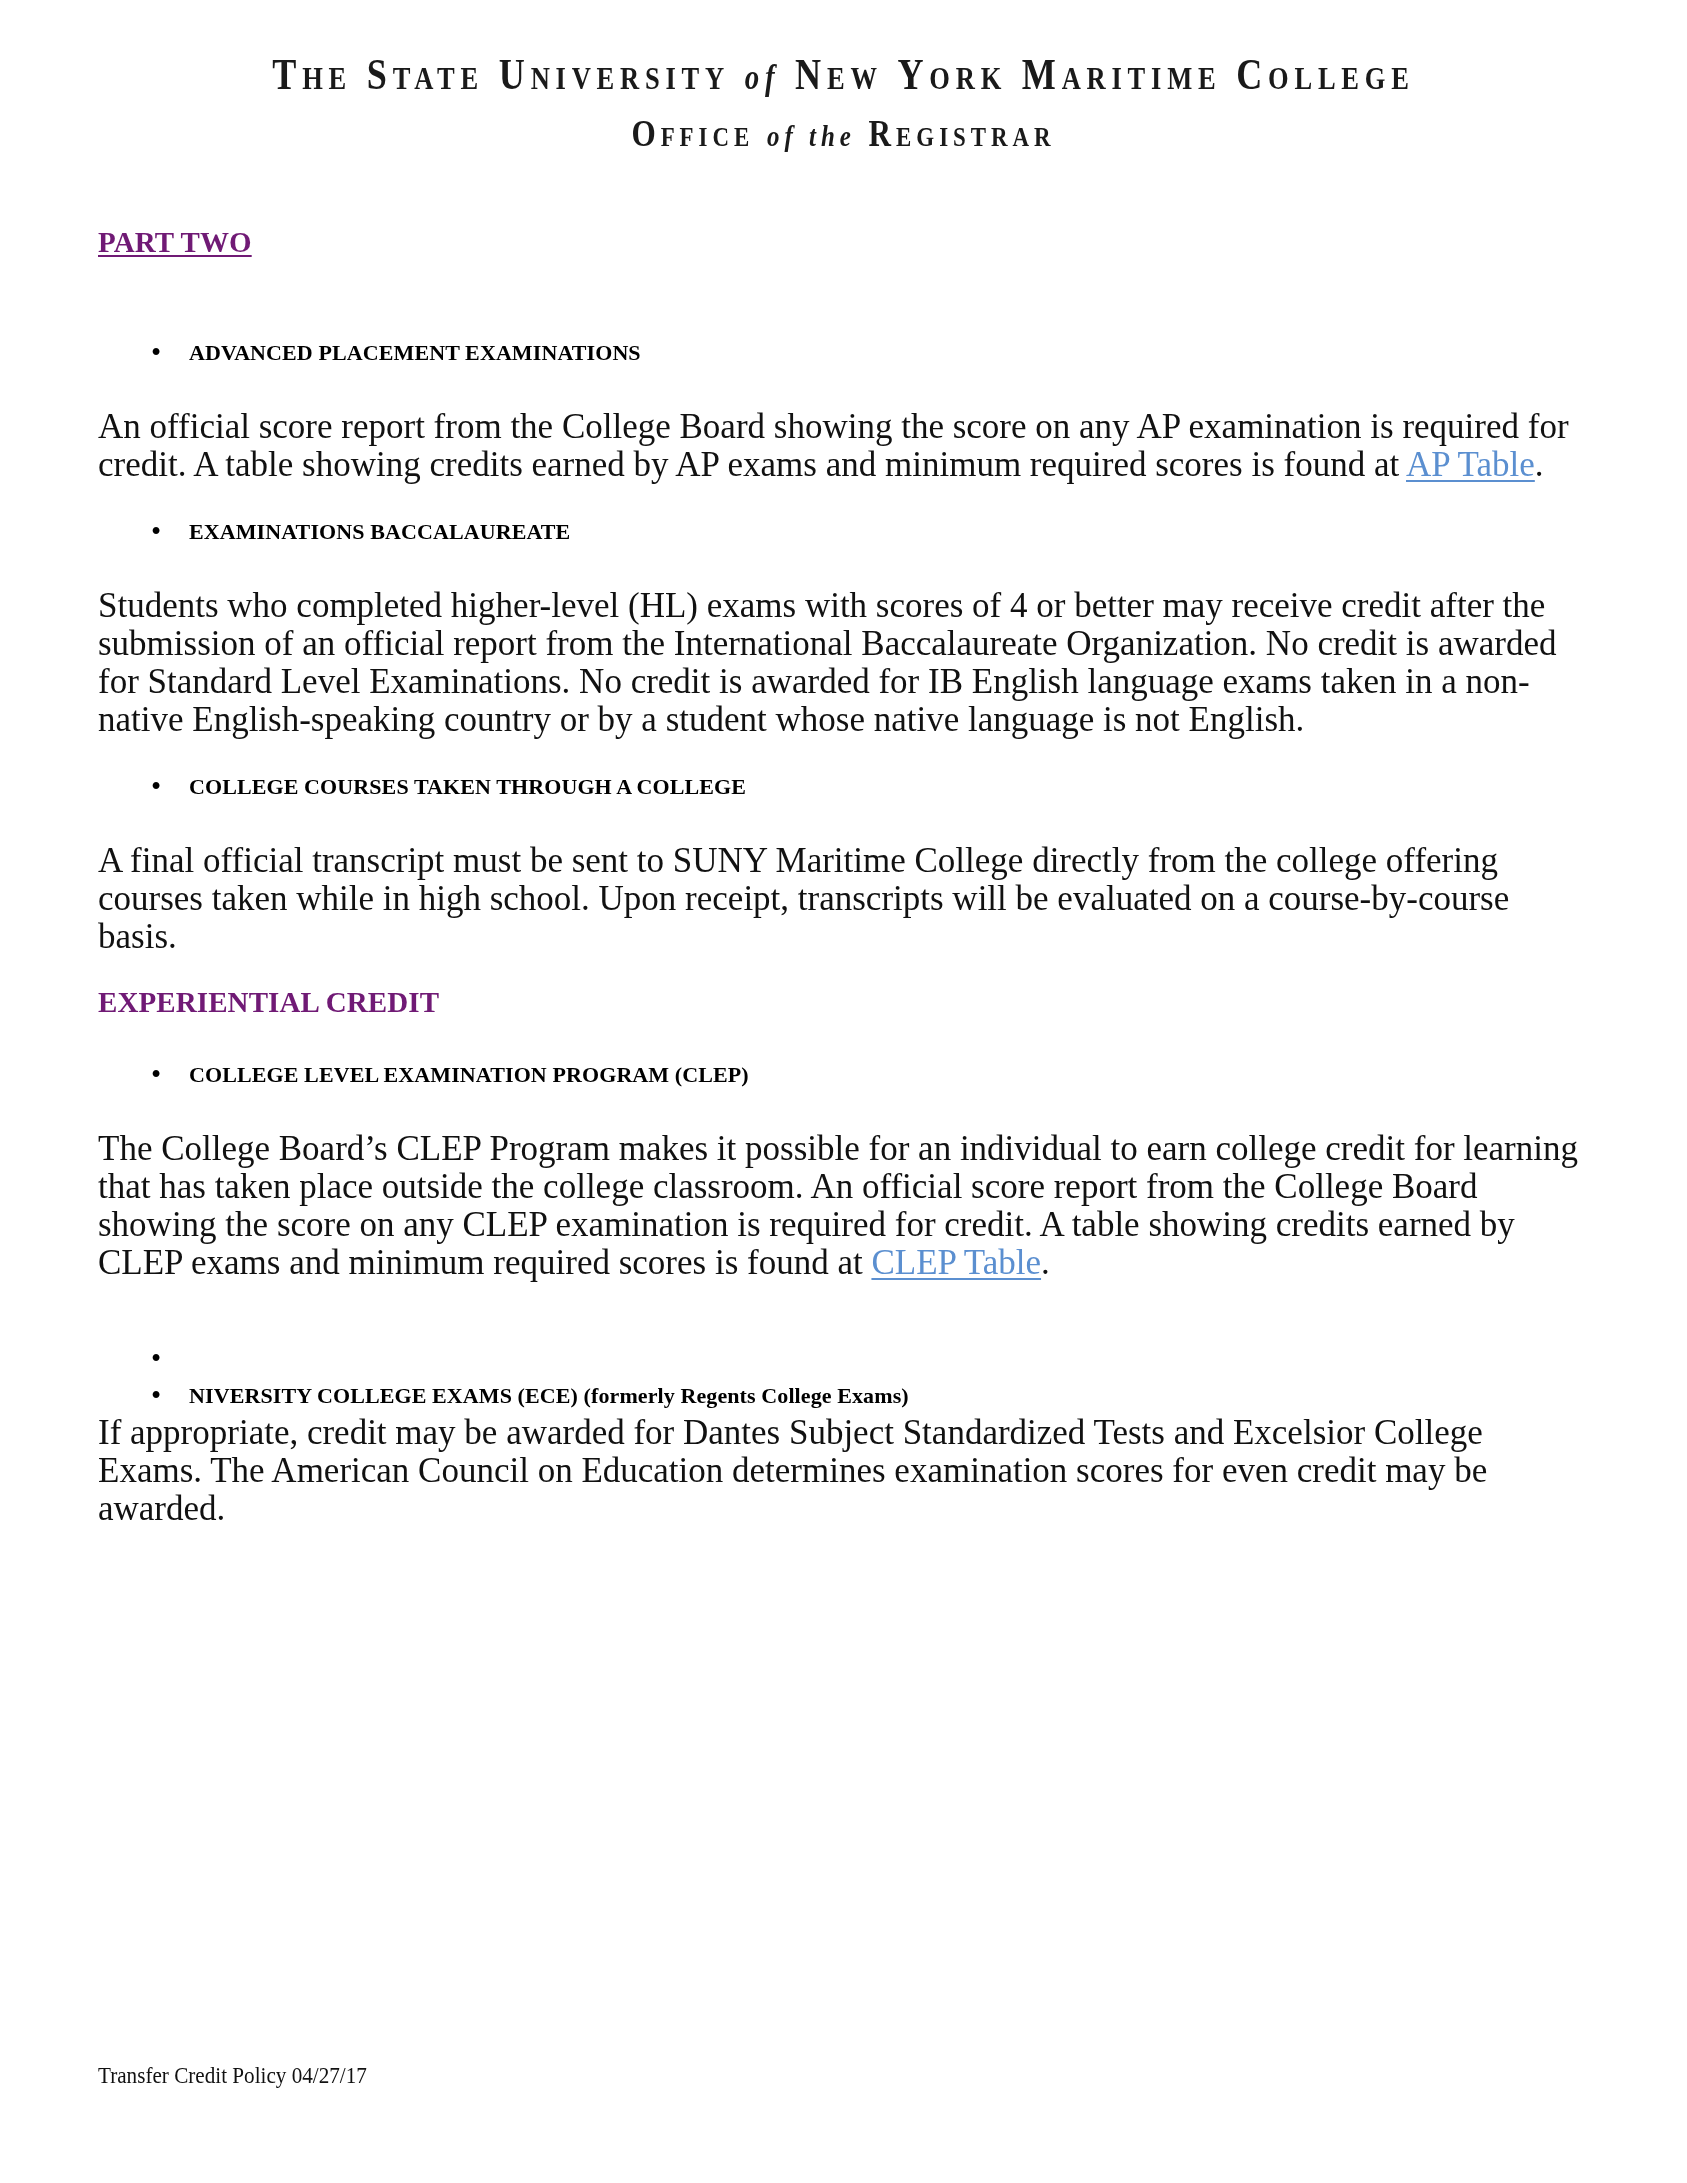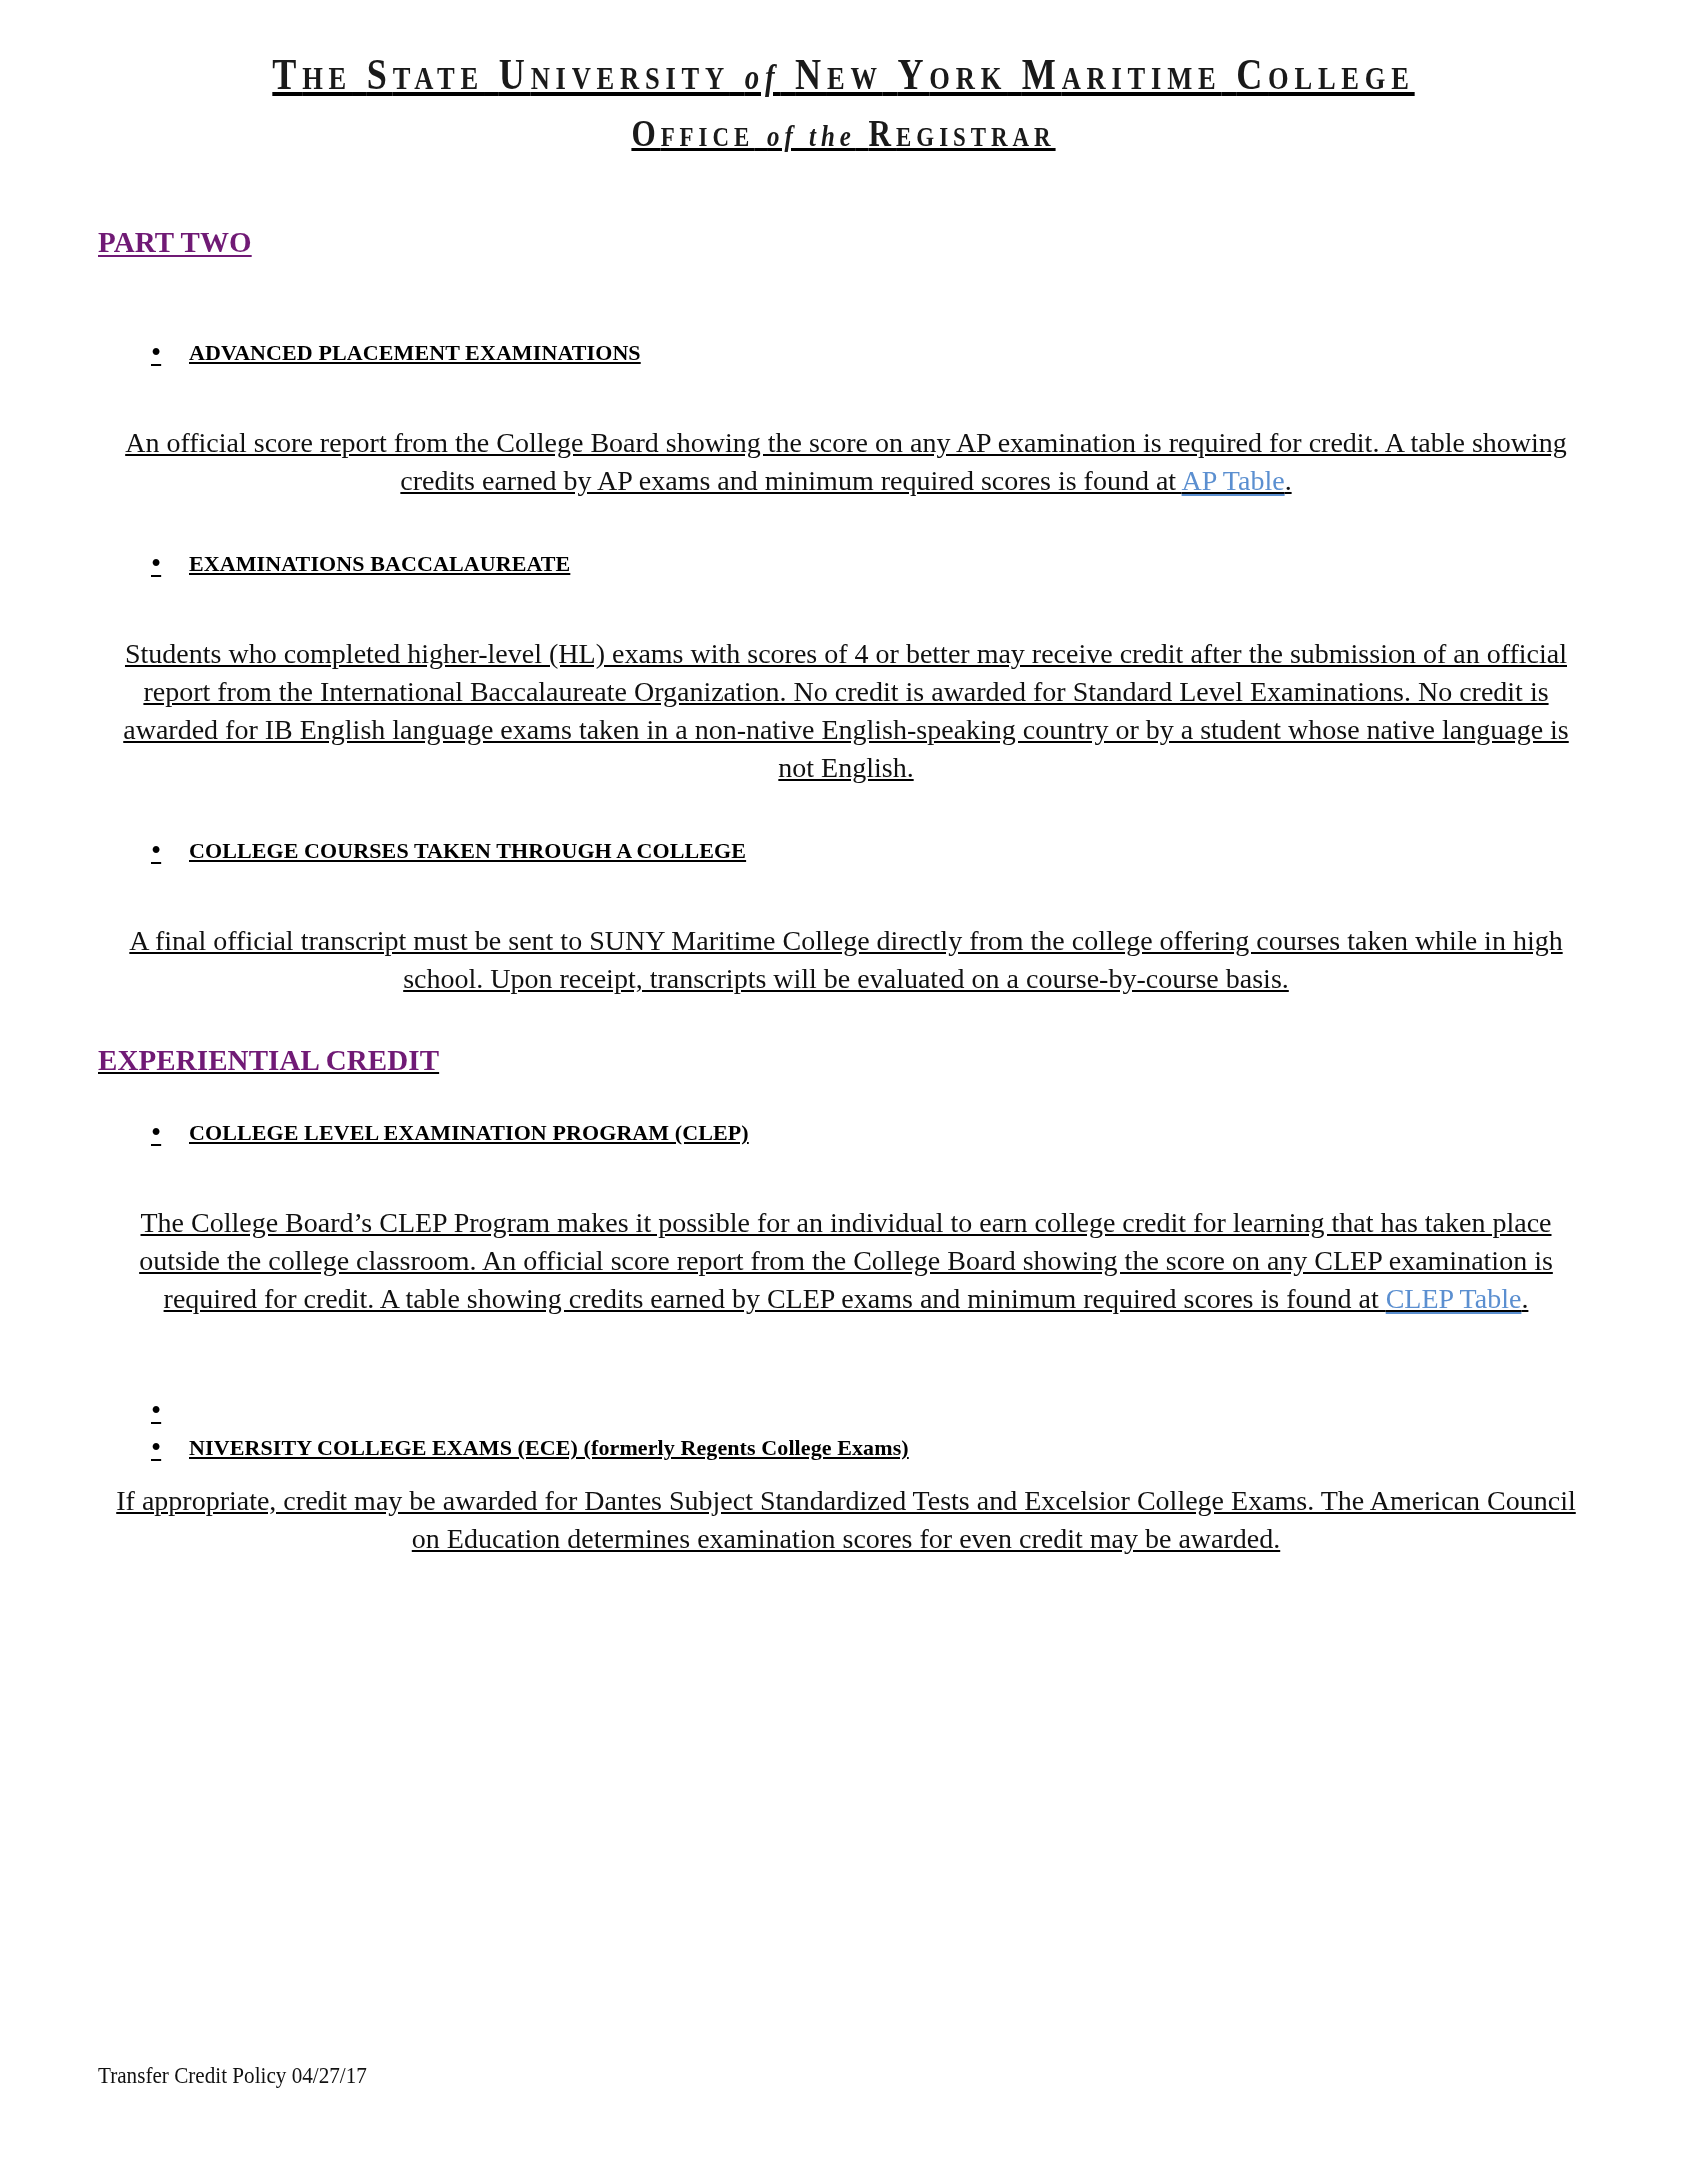--- a/index.html
+++ b/index.html
@@ -14,21 +14,20 @@
   }
 
   .page {
     position: relative;
     width: 1687px;
     height: 2183px;
     background: #ffffff;
     box-sizing: border-box;
     padding: 0;
     overflow: hidden;
-    text-decoration: underline;
   }
 
   
   .letterhead {
     padding-top: 49px;
     text-align: center;
   }
 
   .lh-line1, .lh-line2 {
     font-family: "Liberation Serif", "DejaVu Serif", serif;
@@ -104,24 +103,24 @@
   }
 
   .bullet-label {
     font-size: 22px;
     font-weight: bold;
     line-height: 37px;
     letter-spacing: 0.1px;
   }
 
   p.para {
-    font-size: 28px;
+    font-size: 35px;
     line-height: 38px;
-    margin: 16px;
-    text-align: center;
+    margin: 0;
+    text-align: left;
     color: #111;
   }
 
   a.doclink {
     color: #5b8fd0;
     text-decoration: underline;
     text-underline-offset: 4px;
     text-decoration-thickness: 2px;
     cursor: pointer;
   }

